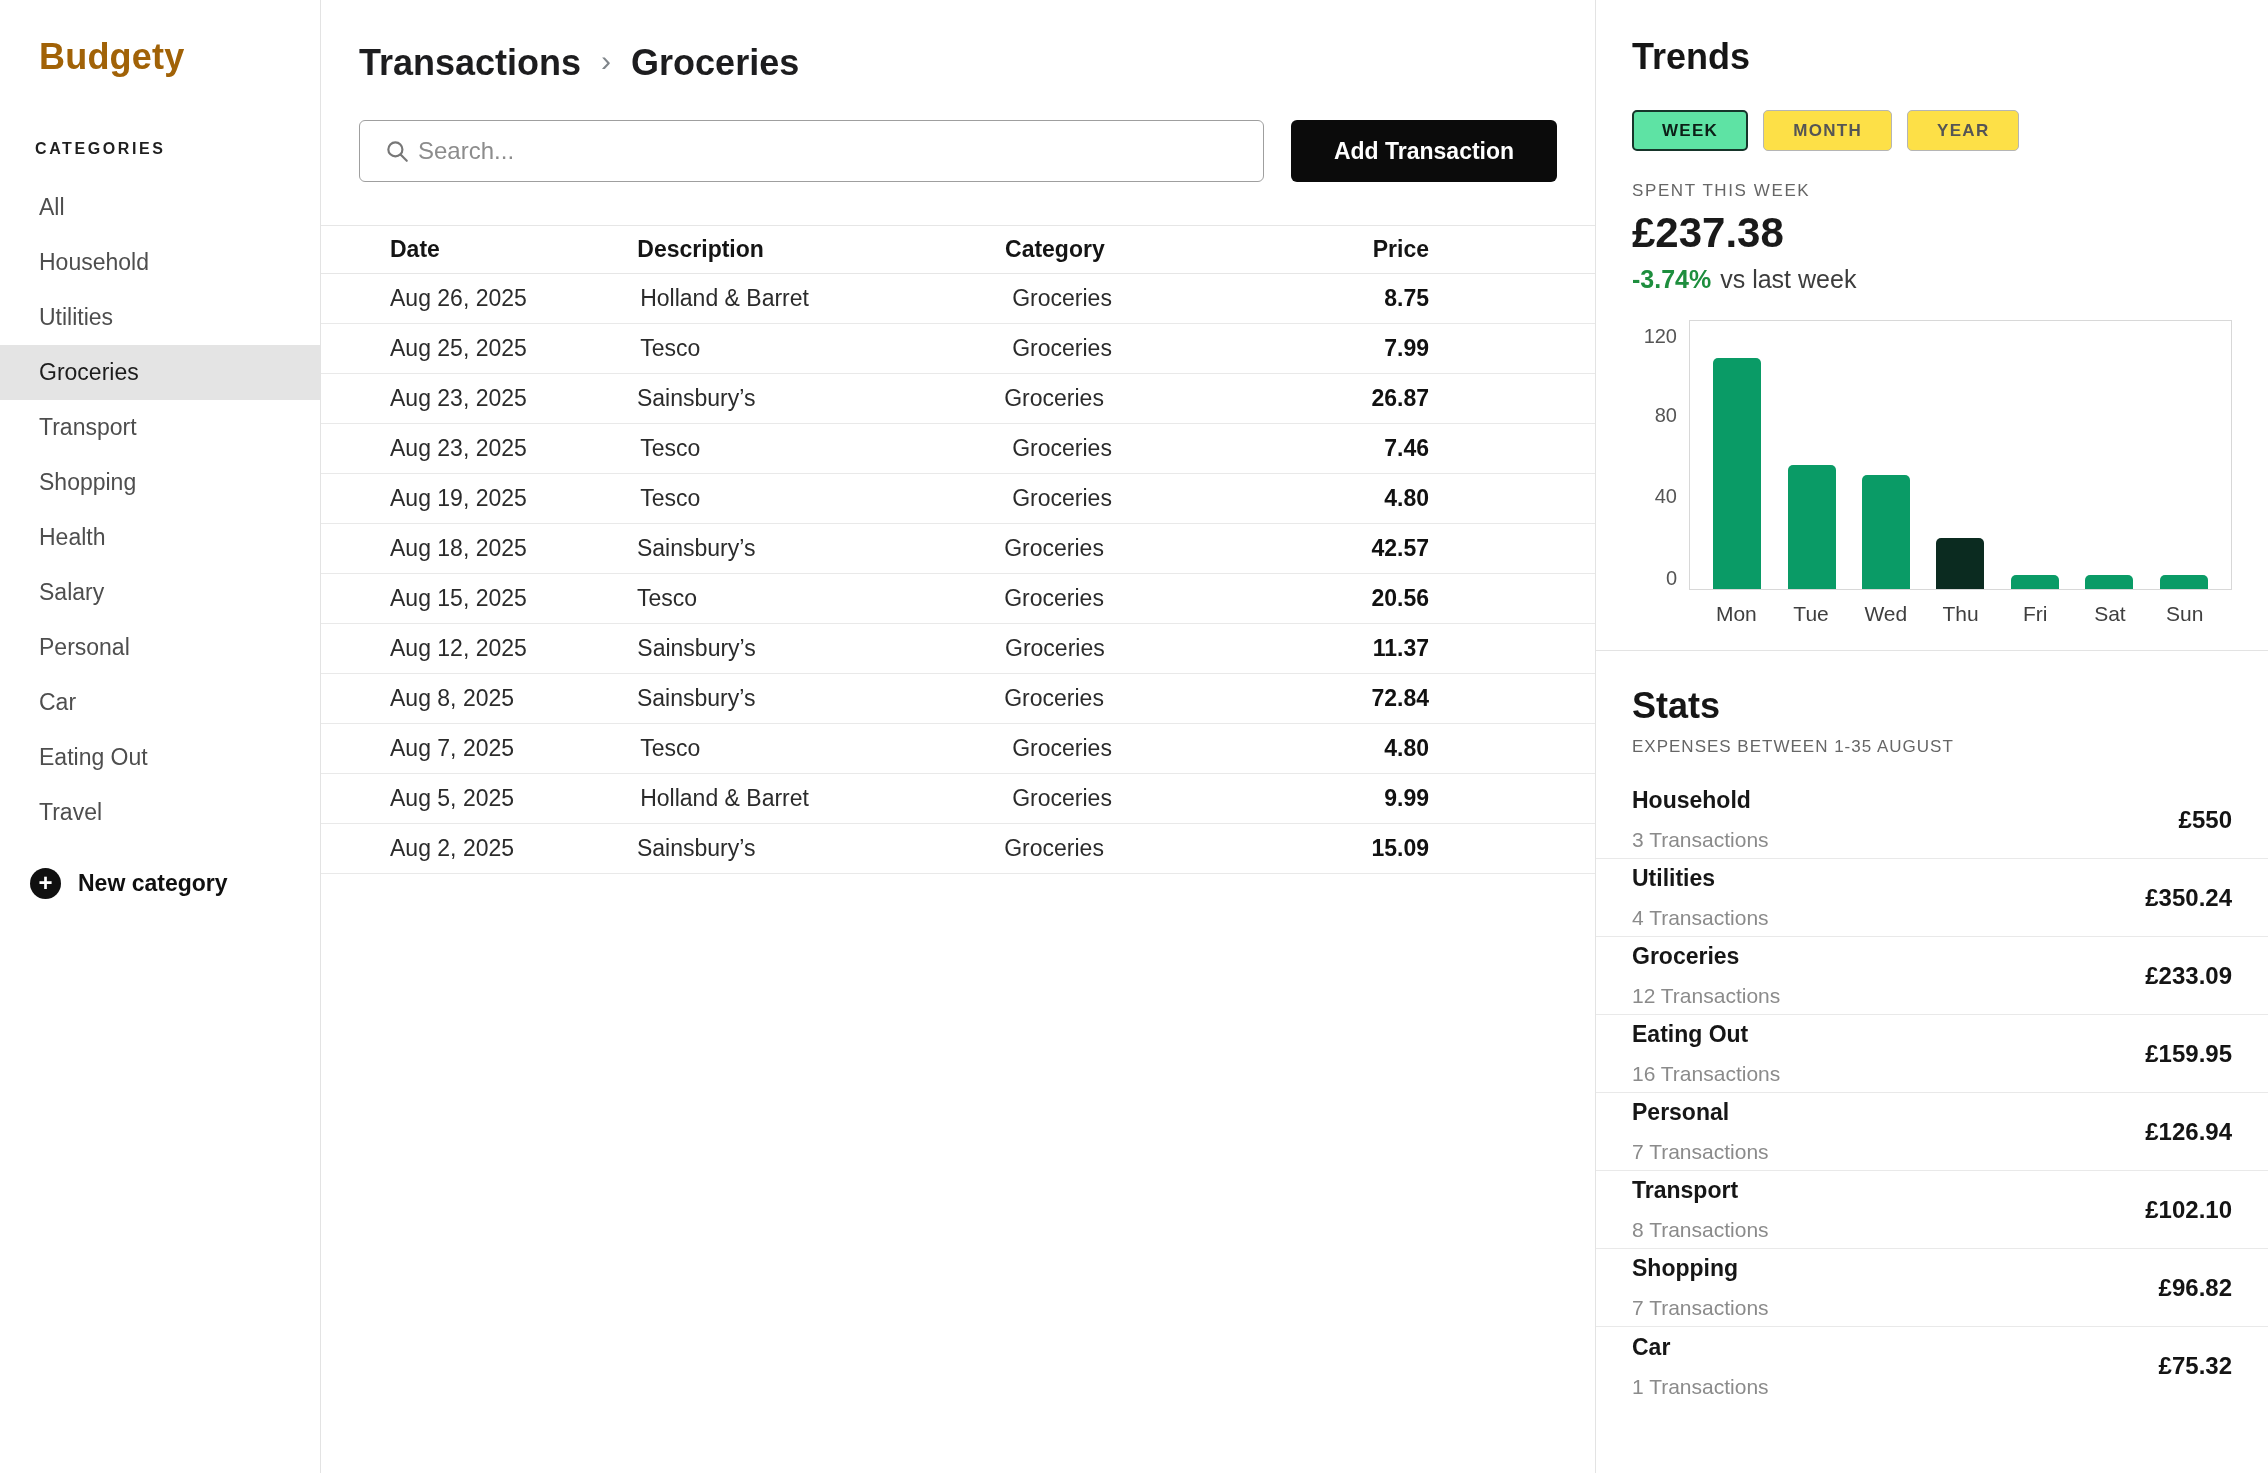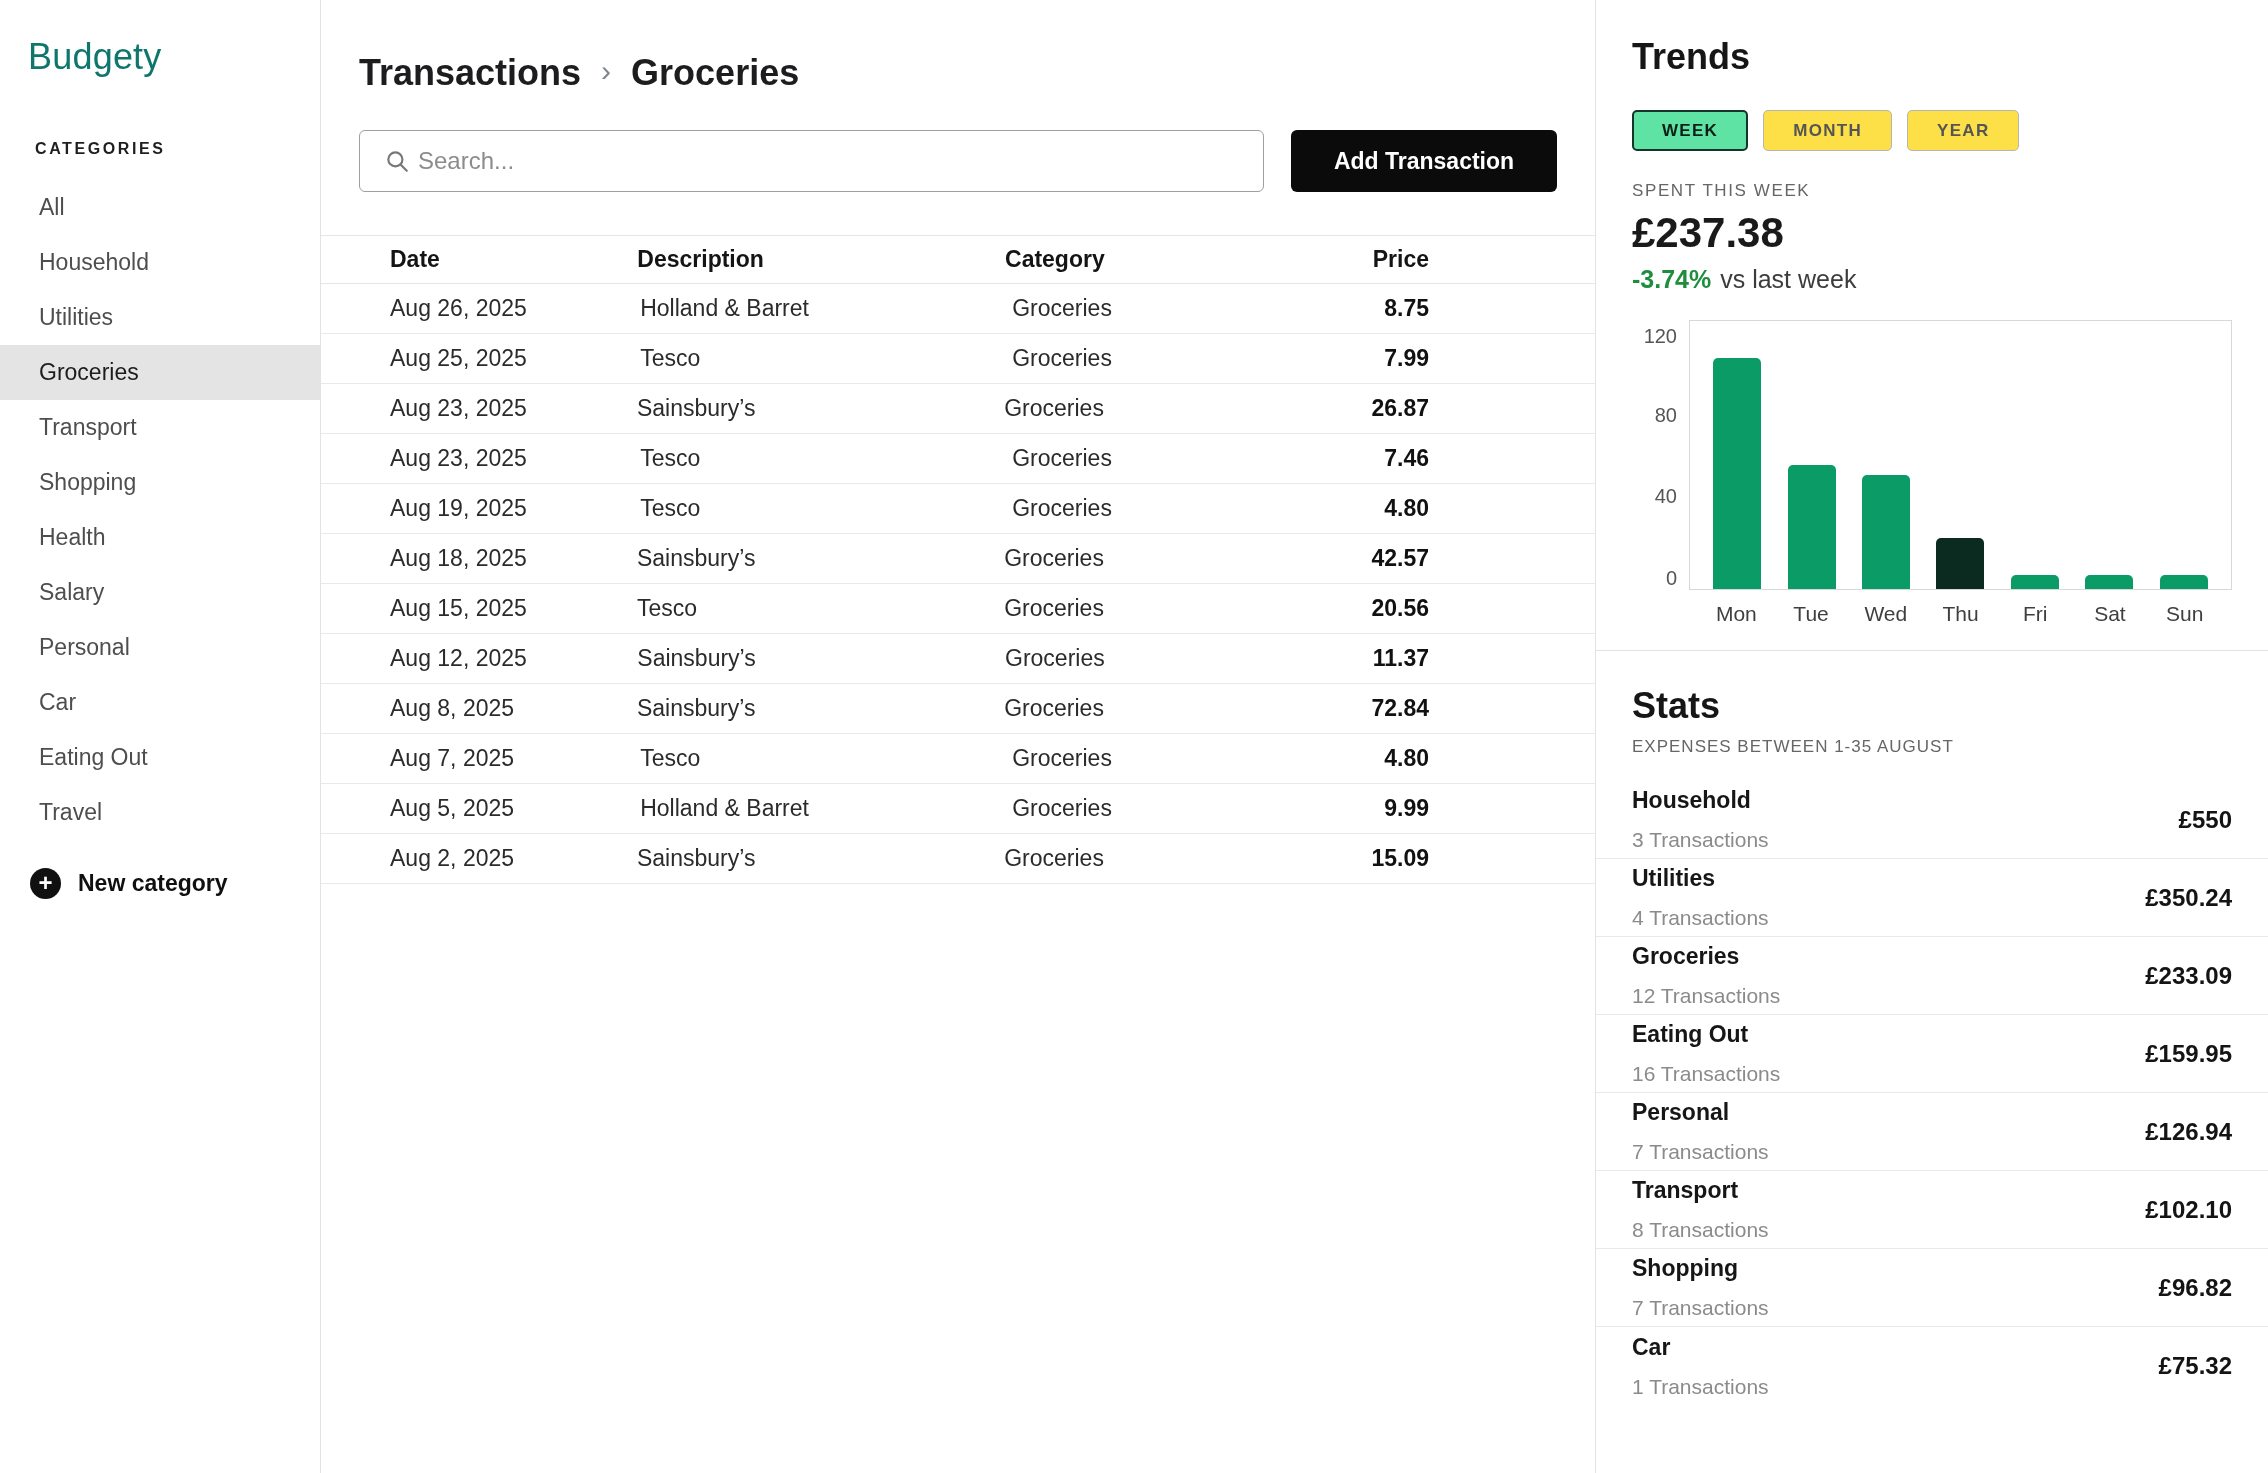--- a/index.html
+++ b/index.html
@@ -2,30 +2,30 @@
 <html style="--accent-green: #0a9b66; --accent-green-dark: #0b2b20; --mint: #5ee3a4; --delta-green: #1e8e3e; --button-black: #0b0b0b; --sidebar-highlight: #e4e4e4;"><head>
 <meta charset="utf-8">
 <style>
   * { margin:0; padding:0; box-sizing:border-box; }
   html,body { background:#ffffff; }
   body { font-family:"Liberation Sans","DejaVu Sans",sans-serif; color:#1b1b1b; }
   .screen { width:2268px; height:1473px; display:flex; background:#fff; overflow:hidden; }
 
   
   .sidebar { width:321px; flex-shrink:0; border-right:1px solid #e3e3e3; padding-top:36px; }
-  .logo { font-size:36px; font-weight:400; padding-left:28px; color:#0f766e; letter-spacing:.2px; }
+  .logo { font-size:36px; font-weight:700; padding-left:39px; color:#a16207; letter-spacing:.2px; }
   .cat-label { margin-top:62px; padding-left:35px; font-size:16px; font-weight:700; letter-spacing:2.6px; color:#1f1f1f; }
   .sidebar-list { margin-top:22px; }
   .sidebar-item { height:55px; display:flex; align-items:center; padding-left:39px; font-size:23px; color:#4e4e4e; cursor:pointer; }
   .sidebar-item.active { background:var(--sidebar-highlight,#e4e4e4); color:#1c1c1c; }
   .new-category { margin-top:28px; margin-left:30px; display:flex; align-items:center; gap:17px; font-size:23px; font-weight:700; color:#101010; cursor:pointer; border:none; background:none; font-family:inherit; }
   .plus-circle { width:31px; height:31px; border-radius:50%; background:#101010; color:#fff; display:flex; align-items:center; justify-content:center; font-size:24px; font-weight:700; line-height:1; padding-bottom:2px; }
 
   
-  .main { flex:1; min-width:0; padding:16px 38px; }
+  .main { flex:1; min-width:0; padding:6px 38px; }
   .breadcrumb { margin-top:36px; display:flex; align-items:center; gap:20px; font-size:36px; font-weight:700; color:#1d1d1f; }
   .crumb-sep { color:#80868b; font-weight:400; font-size:30px; transform:translateY(-2px); }
   .toolbar { margin-top:36px; display:flex; gap:27px; }
   .search-box { flex:1; height:62px; border:1px solid #9f9f9f; border-radius:6px; display:flex; align-items:center; padding:0 20px 0 24px; gap:8px; background:#fff; }
   .search-icon { display:flex; align-items:center; }
   .search-input { flex:1; border:none; outline:none; font-size:24px; color:#333; font-family:inherit; background:transparent; }
   .search-input::placeholder { color:#8c8c8c; }
   .add-btn { width:266px; height:62px; background:var(--button-black,#0b0b0b); color:#fff; border:none; border-radius:6px; font-size:23px; font-weight:600; font-family:inherit; cursor:pointer; }
 
   .tx-table { margin:43px -38px 0; }

